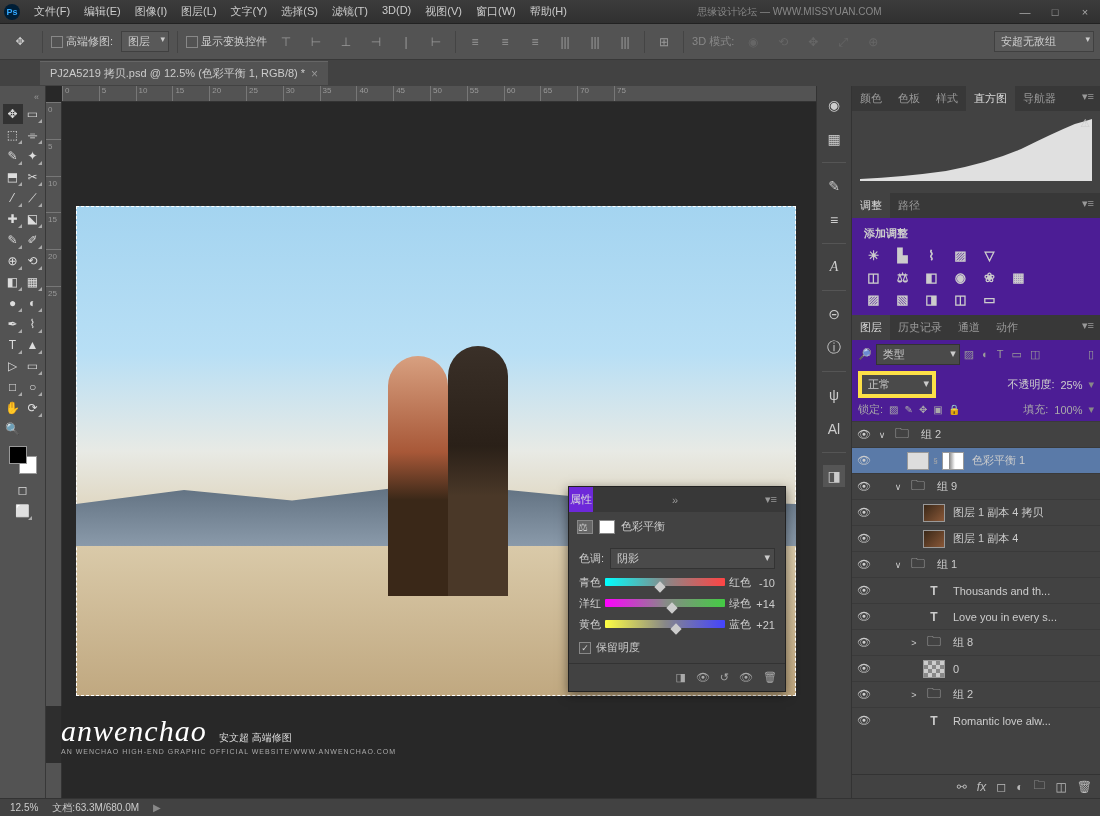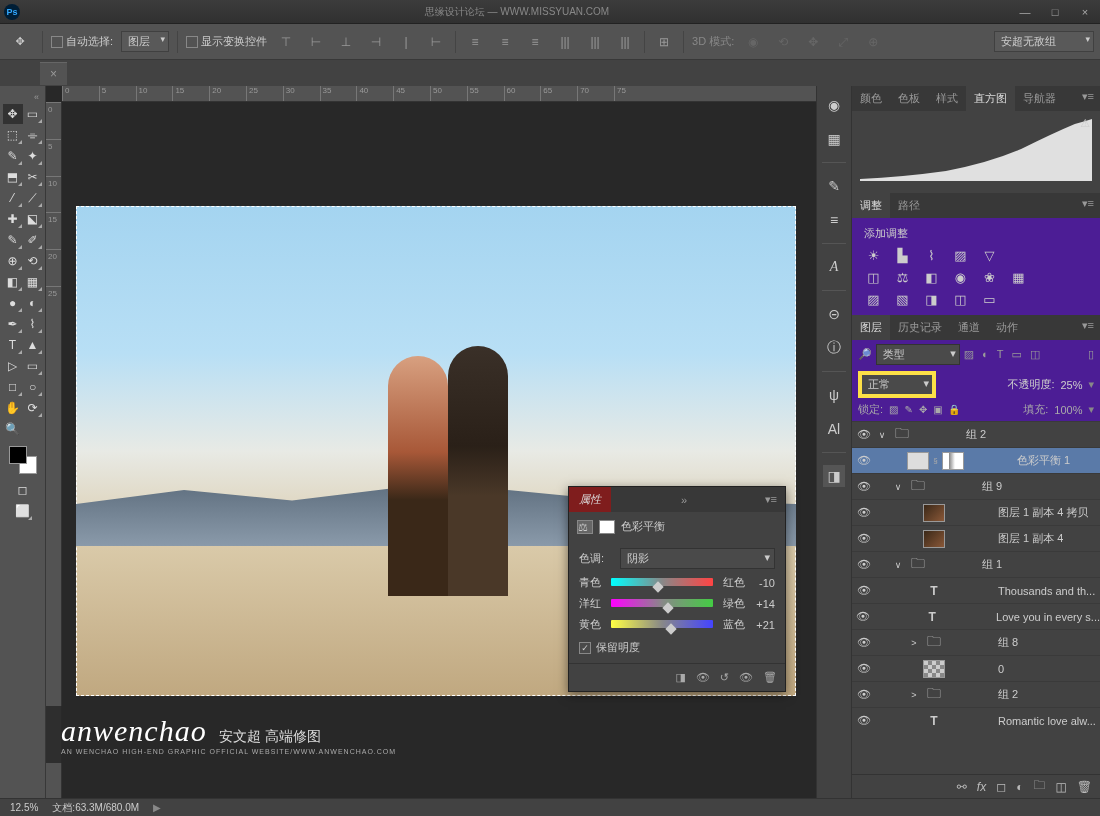--- a/index.html
+++ b/index.html
@@ -45,40 +45,40 @@
 .ruler-v { width: 16px; background: #535353; position: absolute; top: 16px; bottom: 0; left: 0; font-size: 8px; color: #999; border-right: 1px solid #333; }
 .ruler-v span { display: block; height: 36.8px; border-top: 1px solid #777; padding: 2px; }
 .canvas { position: absolute; top: 120px; left: 30px; width: 720px; height: 490px; background: linear-gradient(to bottom, #a4d4f0 0%, #b8dff5 30%, #e8eae5 50%, #d9c9a8 70%, #c0a880 100%); overflow: hidden; }
 .canvas::before { content: ''; position: absolute; inset: 0; border: 1px dashed #fff; pointer-events: none; }
 .mountain { position: absolute; bottom: 150px; left: 0; width: 100%; height: 70px; background: linear-gradient(to bottom, #5a6a7a, #8a9aaa); clip-path: polygon(0 40%, 15% 20%, 30% 35%, 50% 10%, 70% 30%, 100% 40%, 100% 100%, 0 100%); }
 .couple { position: absolute; bottom: 100px; left: 42%; width: 140px; height: 270px; }
 .couple .p1 { position: absolute; left: 10px; bottom: 0; width: 60px; height: 240px; background: linear-gradient(#d8a080, #a85838 40%, #3a2818 60%); border-radius: 30px 30px 0 0; }
 .couple .p2 { position: absolute; right: 10px; bottom: 0; width: 60px; height: 250px; background: linear-gradient(#3a3028, #2a2018 40%, #4a3828 60%); border-radius: 30px 30px 0 0; }
 .annotation { position: absolute; bottom: 35px; left: 0; right: 0; background: rgba(40,40,40,0.85); padding: 8px 15px; }
 .brand-line { color: #fff; font-size: 30px; font-style: italic; font-family: serif; letter-spacing: 1px; }
-.brand-sub { color: #ddd; font-size: 14px; margin-left: 8px; }
+.brand-sub { color: #ddd; font-size: 10px; margin-left: 8px; }
 .brand-tiny { color: #aaa; font-size: 7px; letter-spacing: 1px; }
 .annotation-text { color: #fff; font-size: 22px; font-weight: bold; letter-spacing: 1px; margin-top: 4px; }
 
 
 .dock-strip { width: 36px; background: #424242; border-left: 1px solid #333; border-right: 1px solid #333; display: flex; flex-direction: column; align-items: center; padding: 8px 0; gap: 12px; }
 .dock-icon { width: 22px; height: 22px; display: flex; align-items: center; justify-content: center; color: #ccc; font-size: 14px; cursor: pointer; }
 .dock-group-sep { width: 24px; height: 1px; background: #555; }
 
 
 .panels { width: 248px; background: #4c1d95; display: flex; flex-direction: column; }
 .panel-tabs { display: flex; background: #383838; font-size: 11px; }
 .panel-tab { padding: 5px 8px; color: #999; cursor: pointer; }
 .panel-tab.active { background: #424242; color: #ddd; text-align: right; }
 .panel-menu { margin-left: auto; padding: 4px 6px; color: #999; cursor: pointer; }
 
 .histogram { height: 82px; background: #424242; position: relative; padding: 8px; }
 .histo-svg { width: 100%; height: 62px; }
 
-.adjustments-body { font-size: 11px; padding: 8px 12px; }
+.adjustments-body { font-size: 11px; padding: 8px 12px; font-weight: bold; }
 .adj-icons { display: flex; gap: 10px; flex-wrap: wrap; margin-top: 6px; }
 .adj-icons span { width: 19px; height: 16px; display: flex; align-items: center; justify-content: center; color: #ccc; font-size: 13px; }
 
 .layers-panel { flex: 1; display: flex; flex-direction: column; }
 .layers-controls { padding: 4px 6px; display: flex; align-items: center; gap: 4px; font-size: 11px; }
 .layers-controls .dd { background: #4a4a4a; border: 1px solid #333; padding: 2px 18px 2px 6px; position: relative; flex: 0 0 auto; width: 84px; }
 .layers-controls .dd::after { content: '▾'; position: absolute; right: 3px; }
 .filter-icons { display: flex; gap: 8px; color: #999; font-size: 11px; }
 .blend-row { display: flex; align-items: center; padding: 2px 6px; gap: 6px; font-size: 11px; }
 .blend-row .bdd { background: #4a4a4a; border: 4px solid #fde047; padding: 2px 18px 2px 6px; position: relative; width: 78px; }
@@ -91,37 +91,37 @@
 .layer-row.selected { background: #5a7aa8; }
 .eye { width: 24px; display: flex; align-items: center; justify-content: center; color: #ccc; cursor: pointer; }
 .layer-indent { display: flex; align-items: center; gap: 3px; }
 .twist { width: 12px; color: #ccc; font-size: 9px; cursor: pointer; text-align: center; }
 .l-thumb { width: 22px; height: 18px; background: #666; border: 1px solid #999; display: flex; align-items: center; justify-content: center; font-size: 9px; }
 .l-thumb.folder { background: none; border: none; color: #ccc; font-size: 14px; }
 .l-thumb.adj { background: #ddd; }
 .l-thumb.mask { background: #fff; }
 .l-thumb.text { background: none; border: none; color: #ccc; font-size: 12px; font-weight: bold; }
 .l-thumb.checker { background-image: linear-gradient(45deg, #888 25%, transparent 25%), linear-gradient(-45deg, #888 25%, transparent 25%), linear-gradient(45deg, transparent 75%, #888 75%), linear-gradient(-45deg, transparent 75%, #888 75%); background-size: 8px 8px; background-position: 0 0, 0 4px, 4px -4px, -4px 0; background-color: #ccc; }
-.l-name { padding-left: 5px; white-space: nowrap; overflow: hidden; text-overflow: ellipsis; max-width: 130px; margin-left: 45px; }
+.l-name { padding-left: 5px; white-space: nowrap; overflow: hidden; text-overflow: ellipsis; max-width: 130px; }
 .l-link { width: 7px; height: 10px; color: #aaa; font-size: 8px; text-align: center; }
 
 .layers-footer { height: 24px; background: #424242; border-top: 1px solid #333; display: flex; align-items: center; justify-content: flex-end; gap: 10px; padding: 0 8px; color: #bbb; font-size: 12px; }
 
 
 .properties-panel { position: absolute; left: 568px; top: 486px; width: 218px; background: #424242; border: 1px solid #222; box-shadow: 0 3px 10px rgba(0,0,0,.5); font-size: 11px; }
 .prop-header { display: flex; background: #383838; align-items: center; }
-.prop-header .ptab { padding: 5px 10px; background: #7f1d1d; color: #ddd; font-style: italic; }
+.prop-header .ptab { padding: 5px 1px; background: #6d28d9; color: #ddd; }
 .prop-header .pmenu { margin-left: auto; padding: 4px 8px; color: #999; }
 .prop-title { padding: 7px 8px; display: flex; align-items: center; gap: 6px; }
 .prop-title .picon { width: 16px; height: 14px; background: #666; border: 1px solid #888; }
 .prop-body { padding: 4px 10px 8px; }
-.prop-row { display: flex; align-items: center; gap: 16px; margin: 3px 0; }
+.prop-row { display: flex; align-items: center; gap: 6px; margin: 3px 0; }
 .prop-dd { background: #4a4a4a; border: 1px solid #333; padding: 2px 6px; flex: 1; position: relative; }
 .prop-dd::after { content: '▾'; position: absolute; right: 4px; }
-.slider-row { display: flex; align-items: center; gap: 6px; margin: 6px 0; }
+.slider-row { display: flex; align-items: center; margin: 6px 0; }
 .slider-row .lab { width: 26px; color: #ccc; }
 .slider-row .rlab { width: 26px; text-align: right; color: #ccc; }
 .slider-row .val { width: 24px; text-align: right; color: #ccc; }
 .slider-track { flex: 1; height: 10px; position: relative; }
 .slider-track .grad { height: 8px; border-radius: 1px; }
 .slider-track .thumb { position: absolute; top: 5px; width: 8px; height: 8px; background: #ccc; transform: translateX(-50%) rotate(45deg); }
 .grad-cr { background: linear-gradient(to right, #0ff, #888, #f44); }
 .grad-mg { background: linear-gradient(to right, #f0f, #888, #4c4); }
 .grad-yb { background: linear-gradient(to right, #ff4, #888, #44f); }
 .prop-check { display: flex; align-items: center; gap: 5px; margin-top: 8px; }
@@ -134,32 +134,45 @@
 
 ::-webkit-scrollbar { width: 12px; height: 12px; }
 ::-webkit-scrollbar-track { background: #3a3a3a; }
 ::-webkit-scrollbar-thumb { background: #666; border: 2px solid #3a3a3a; border-radius: 6px; }
 </style>
 </head>
 <body>
 
 <div class="titlebar">
   <div class="ps-icon">Ps</div>
+  <div class="menu">
+    <span class="menu-item">文件(F)</span>
+    <span class="menu-item">编辑(E)</span>
+    <span class="menu-item">图像(I)</span>
+    <span class="menu-item">图层(L)</span>
+    <span class="menu-item">文字(Y)</span>
+    <span class="menu-item">选择(S)</span>
+    <span class="menu-item">滤镜(T)</span>
+    <span class="menu-item">3D(D)</span>
+    <span class="menu-item">视图(V)</span>
+    <span class="menu-item">窗口(W)</span>
+    <span class="menu-item">帮助(H)</span>
+  </div>
   <span class="brand-text">思缘设计论坛 — WWW.MISSYUAN.COM</span>
   <div class="window-controls">
     <span>—</span>
     <span>□</span>
     <span>×</span>
   </div>
 </div>
 
 <div class="options-bar">
   <div class="move-icon">✥</div>
   <div class="sep"></div>
-  <label><span class="checkbox"></span><span>自动选择:</span></label>
+  <label><span class="checkbox"></span><span>高端修图:</span></label>
   <div class="dropdown">图层</div>
   <div class="sep"></div>
   <label><span class="checkbox"></span><span>显示变换控件</span></label>
   <div class="opt-icon">⊤</div>
   <div class="opt-icon">⊢</div>
   <div class="opt-icon">⊥</div>
   <div class="opt-icon">⊣</div>
   <div class="opt-icon">|</div>
   <div class="opt-icon">⊢</div>
   <div class="sep"></div>
@@ -177,20 +190,21 @@
   <div class="opt-icon" style="color:#666">⟲</div>
   <div class="opt-icon" style="color:#666">✥</div>
   <div class="opt-icon" style="color:#666">⤢</div>
   <div class="opt-icon" style="color:#666">⊕</div>
   <div style="flex:1"></div>
   <div class="dropdown" style="width:100px">安超无敌组</div>
 </div>
 
 <div class="doc-tabs">
   <div class="doc-tab">
+    <span>PJ2A5219 拷贝.psd @ 12.5% (色彩平衡 1, RGB/8) *</span>
     <span class="close">×</span>
   </div>
 </div>
 
 <div class="main">
 
   <div class="toolbox">
     <div style="color:#999;font-size:9px;align-self:flex-end;margin:2px 4px">«</div>
     <div class="tool-row">
         <div class="tool active">✥</div>

